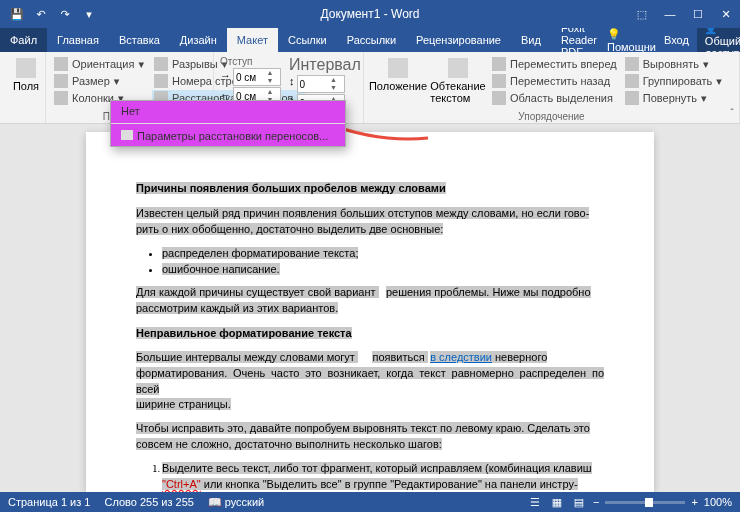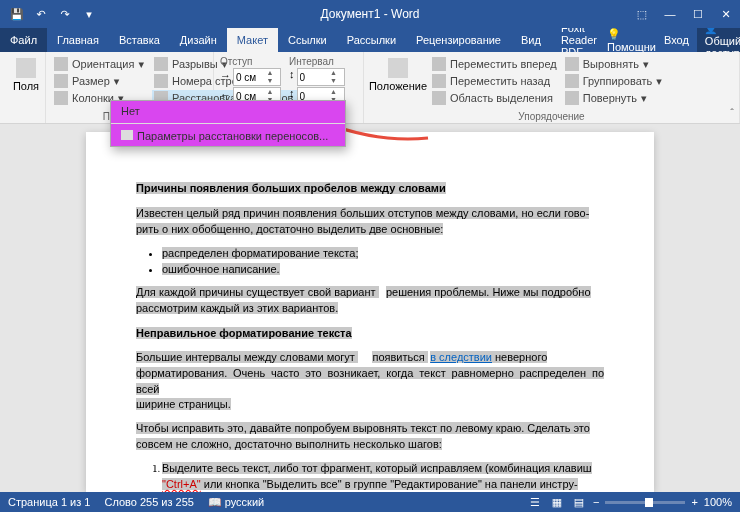--- a/index.html
+++ b/index.html
@@ -122,21 +122,21 @@
           </div>
         <div style="display:flex;gap:2px">
             <span>←</span>
             <div class="spin">
               <input value="0 см" style="">
               <div class="arr">▲<br>▼</div>
             </div>
           </div>
       </div>
       <div class="col">
-        <div style="font-size:10px;color:#666">Интервал</div>
+        <div style="font-size:16px;color:#666">Интервал</div>
         <div style="display:flex;gap:2px">
             <span>↕</span>
             <div class="spin">
               <input value="0" style="">
               <div class="arr">▲<br>▼</div>
             </div>
           </div>
         <div style="display:flex;gap:2px">
             <span>↕</span>
             <div class="spin">
@@ -146,20 +146,24 @@
           </div>
       </div>
     </div>
     <div class="glabel">а</div>
   </div>
   <div class="rgroup" style="flex:1">
     <div style="display:flex;gap:4px">
       <div class="bigbtn" style="width:56px">
           <div class="ic"></div>
           <span>Положение</span>
+        </div>
+      <div class="bigbtn" style="width:56px">
+          <div class="ic"></div>
+          <span>Обтекание текстом</span>
         </div>
       <div class="col">
         <div class="smbtn">
             <span class="ic"></span>
             <span>Переместить вперед</span>
           </div>
         <div class="smbtn">
             <span class="ic"></span>
             <span>Переместить назад</span>
           </div>

